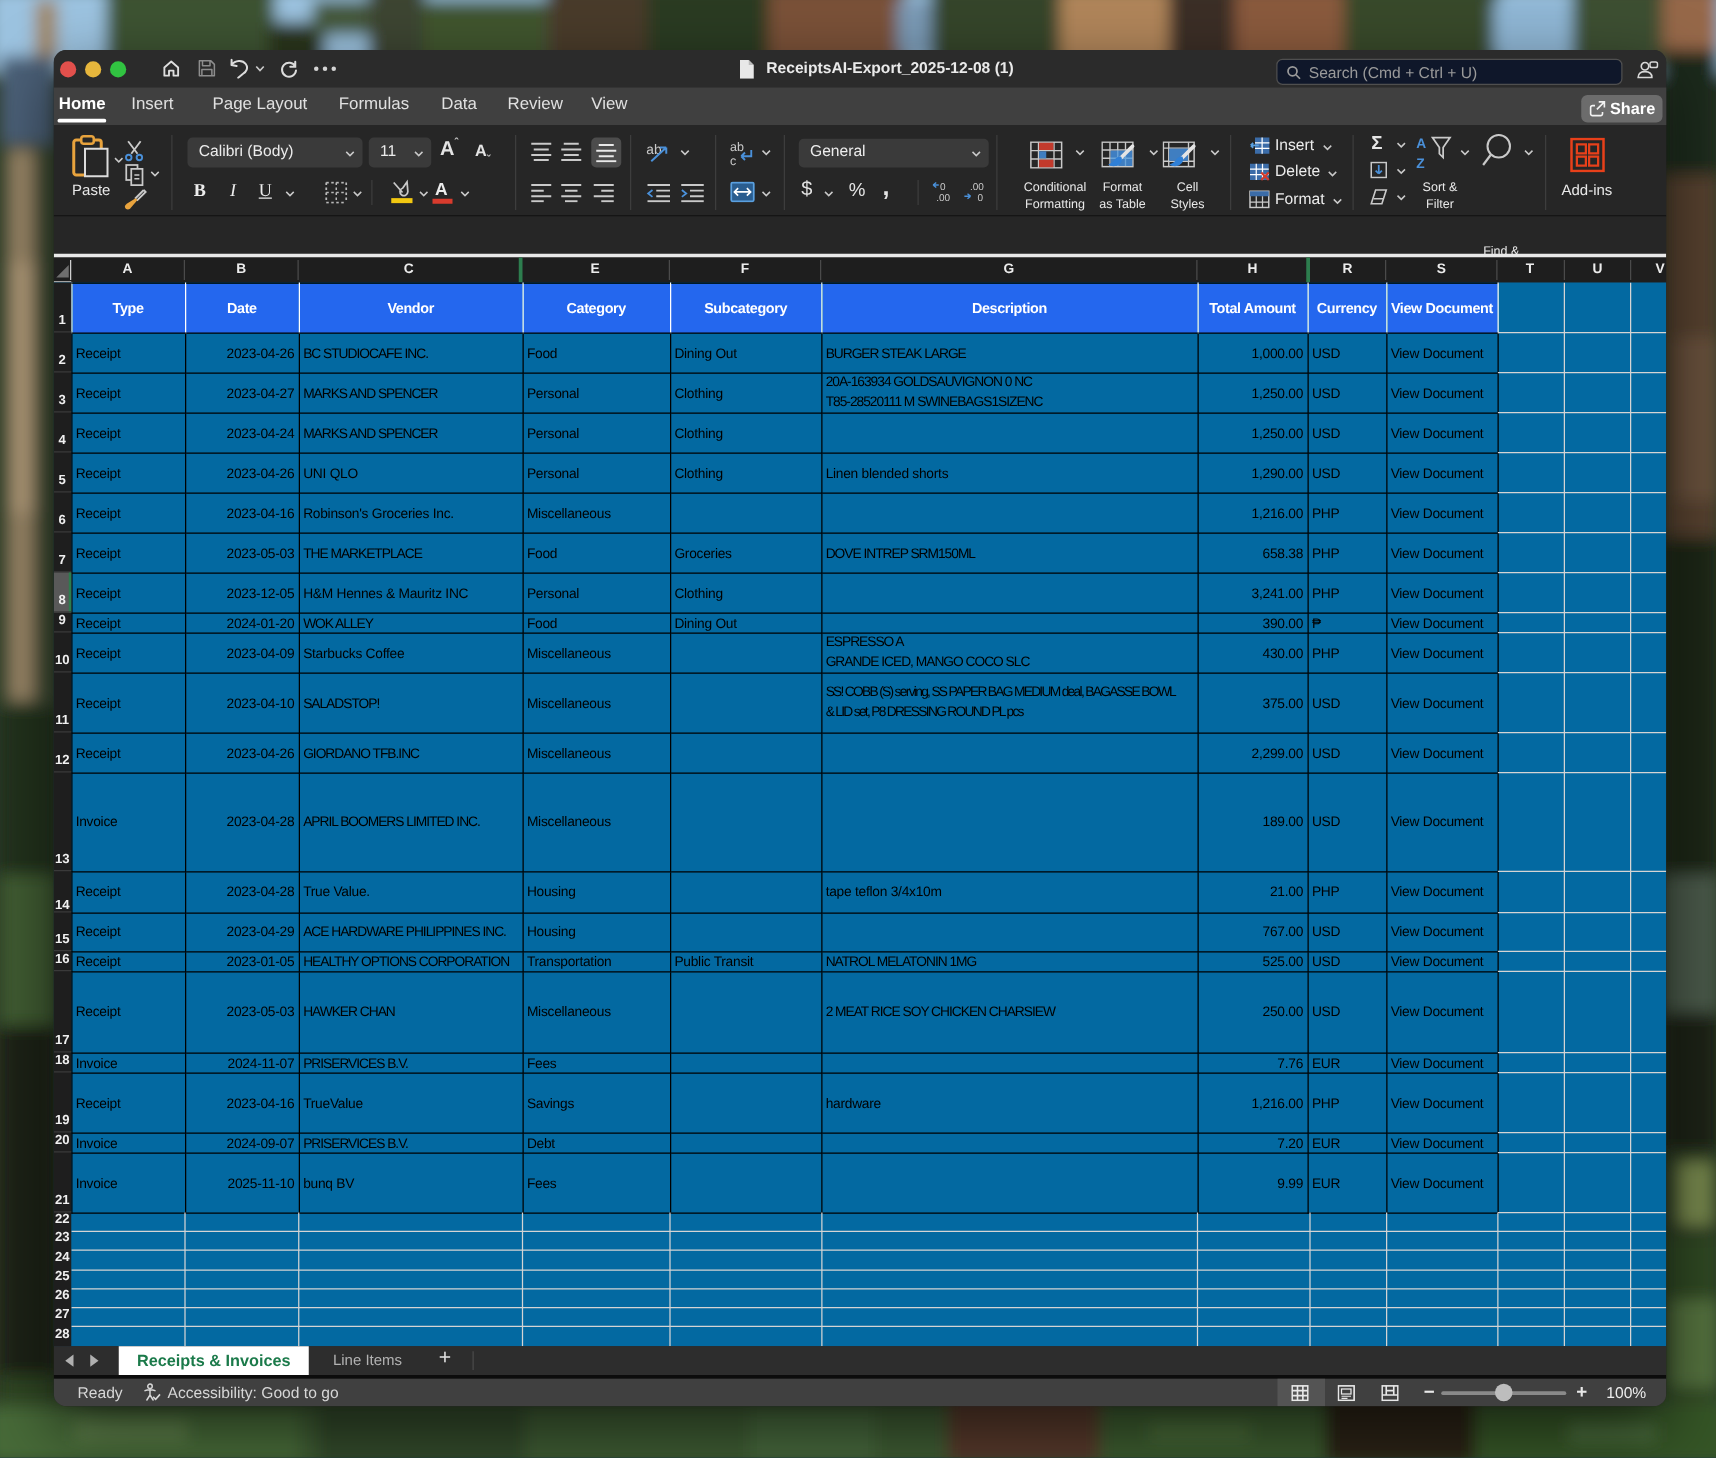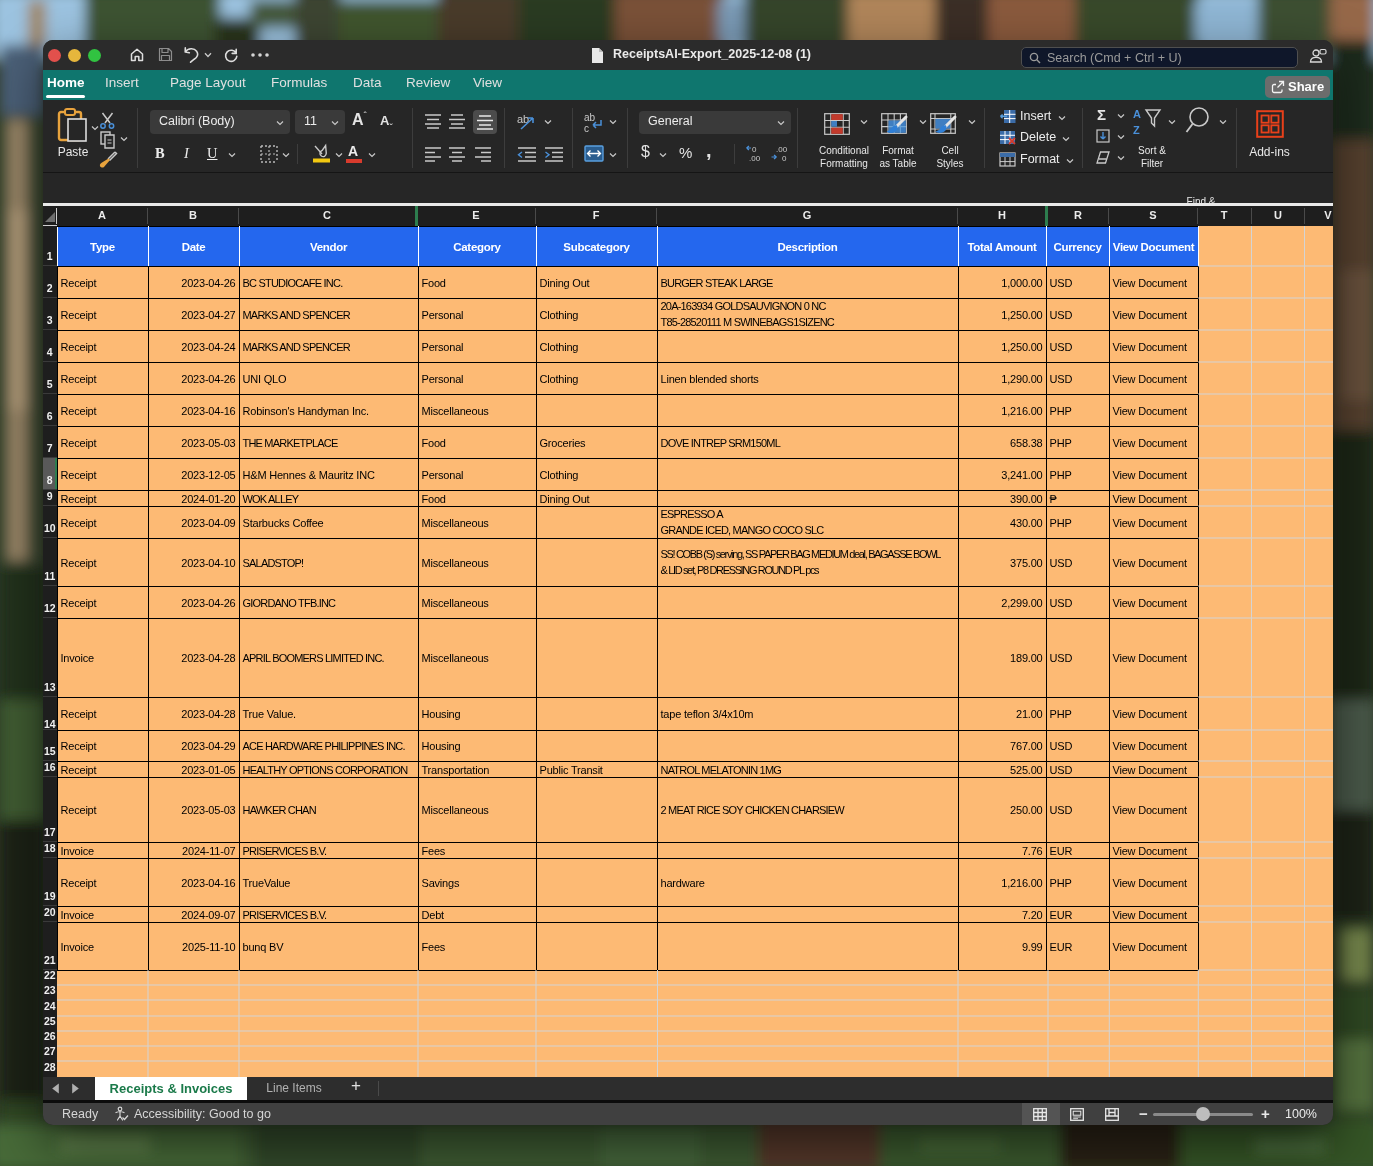--- a/index.html
+++ b/index.html
@@ -4,38 +4,38 @@
 <style>
   * { margin:0; padding:0; box-sizing:border-box; }
   html,body { width:1373px; height:1166px; overflow:hidden; background:#2b3a26; font-family:"Liberation Sans", sans-serif; }
   #bg { position:absolute; left:0; top:0; width:1373px; height:1166px; }
   #win { position:absolute; left:43px; top:40px; width:1290px; height:1085px; background:#262626; border-radius:10px; overflow:hidden; box-shadow:0 18px 50px rgba(0,0,0,.55); }
   .abs { position:absolute; }
   
   #titlebar { position:absolute; left:0; top:0; width:1290px; height:30px; background:#2b2b2b; }
   .tl { position:absolute; top:9px; width:13px; height:13px; border-radius:50%; }
   
-  #tabrow { position:absolute; left:0; top:30px; width:1296px; height:30px; background:#0f766e; }
+  #tabrow { position:absolute; left:0; top:30px; width:1296px; height:30px; background:#404040; }
   .rtab { position:absolute; top:5px; font-size:13.5px; color:#e0e0e0; }
   
   #ribbon { position:absolute; left:0; top:60px; width:1290px; height:73px; background:#262626; border-bottom:1px solid #151515; }
   .sep { position:absolute; top:48px; width:1px; height:60px; background:#3d3d3d; top:8px; }
   .combo { position:absolute; background:#3a3a3a; border-radius:4px; color:#ececec; font-size:12.5px; }
   .rlabel { position:absolute; color:#e8e8e8; font-size:10px; text-align:center; line-height:13px; }
   .chev { position:absolute; width:8px; height:8px; }
   .ic { position:absolute; }
   
   #fbar { position:absolute; left:0; top:134px; width:1290px; height:29px; background:#262626; }
   #wstrip { position:absolute; left:0; top:163px; width:1290px; height:3px; background:#e9e9e9; }
   
   #colhdr { position:absolute; left:0; top:166px; width:1290px; height:20px; background:#1e1e1e; }
   .clet { position:absolute; top:3px; font-size:11px; font-weight:bold; color:#ececec; transform:translateX(-50%); }
   .cdiv { position:absolute; top:2px; width:1px; height:16px; background:#4a4a4a; }
   
-  #grid { position:absolute; left:0; top:186px; width:1290px; height:851px; background:#fdba74; }
+  #grid { position:absolute; left:0; top:186px; width:1290px; height:851px; background:#0369a1; }
   #rowhdr { position:absolute; left:0; top:186px; width:13.5px; height:851px; background:#1e1e1e; }
   .rnum { position:absolute; width:13.5px; text-align:center; font-size:10.5px; font-weight:bold; color:#f0f0f0; }
   table#tbl { position:absolute; left:13.5px; top:0; width:1141px; border-collapse:collapse; table-layout:fixed; }
   #tbl td { border:1px solid #000; font-size:11px; color:#000; padding:0 3px; overflow:hidden; white-space:nowrap; letter-spacing:-0.2px; }
   #tbl tr.hdr td { background:#2467ee; color:#fff; font-weight:bold; font-size:11.5px; text-align:center; border:1px solid #fff; border-top:1px solid #000; border-bottom:1px solid #000; letter-spacing:-0.3px; padding:0 1px; }
   #tbl td.r { text-align:right; }
   #tbl td.wrap { line-height:15.5px; } #tbl td.k { letter-spacing:-0.8px; }
   
   #sheetbar { position:absolute; left:0; top:1037px; width:1290px; height:23px; background:#2d2d2d; }
   #blackline { position:absolute; left:0; top:1060px; width:1290px; height:3px; background:#0c0c0c; }
@@ -511,21 +511,21 @@
             <td>Personal</td>
             <td>Clothing</td>
             <td>Linen blended shorts</td>
             <td class="r">1,290.00</td>
             <td>USD</td>
             <td>View Document</td>
           </tr>
 <tr style="height:32px;">
             <td>Receipt</td>
             <td class="r">2023-04-16</td>
-            <td>Robinson's Handyman Inc.</td>
+            <td>Robinson's Groceries Inc.</td>
             <td>Miscellaneous</td>
             <td></td>
             <td></td>
             <td class="r">1,216.00</td>
             <td>PHP</td>
             <td>View Document</td>
           </tr>
 <tr style="height:32px;">
             <td>Receipt</td>
             <td class="r">2023-05-03</td>

